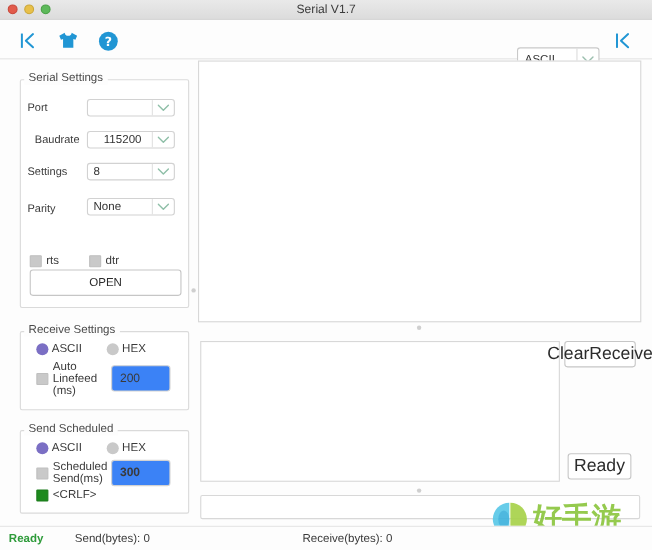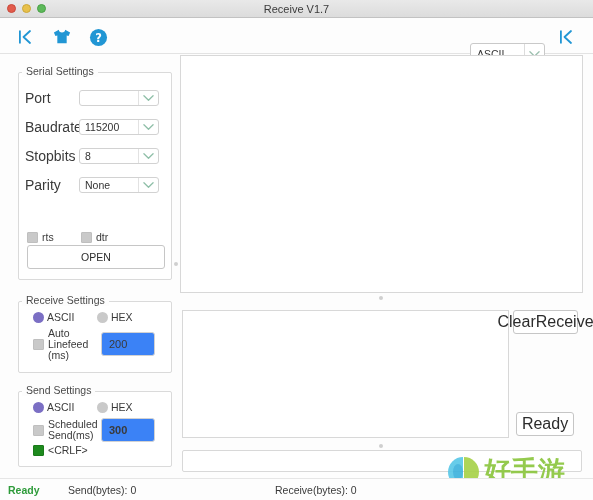--- a/index.html
+++ b/index.html
@@ -89,21 +89,21 @@
   #grp-receive { top: 301px; height: 72px; }
   #ttl-receive { top: 294px; }
   #grp-send    { top: 391px; height: 76px; }
   #ttl-send    { top: 384px; }
 
   .field-row {
     position: absolute; left: 6px; width: 142px; height: 22px;
     display: flex; align-items: center;
   }
   .field-label {
-    width: 54px; font-size: 14px; color: #3a3a3a;
+    width: 54px; font-size: 10px; color: #3a3a3a;
   }
   .combo {
     width: 80px; height: 16px;
     border: 1px solid #d2d2d2; border-radius: 3px;
     background: #ffffff;
     display: flex; align-items: center;
     font-size: 10.5px; color: #333;
     cursor: pointer;
   }
   .combo .val { padding-left: 5px; flex: 1; overflow: hidden; white-space: nowrap; }
@@ -240,21 +240,21 @@
 <body>
 
 <div id="app">
 
   <div class="titlebar">
     <div class="lights">
       <div class="light red"></div>
       <div class="light yellow"></div>
       <div class="light green"></div>
     </div>
-    <div class="title-text">Receive V1.7</div>
+    <div class="title-text">Serial V1.7</div>
   </div>
 
   <div class="toolbar">
 
     <div class="tb-icon" id="tb-collapse-left">
       <svg width="20" height="20" viewBox="0 0 20 20">
         <rect x="3" y="3.5" width="1.8" height="13" fill="#2196d4"></rect>
         <polyline points="14,4 7.5,10 14,16" fill="none" stroke="#2196d4" stroke-width="1.8" stroke-linecap="round" stroke-linejoin="round"></polyline>
       </svg>
     </div>
@@ -298,45 +298,45 @@
       <div class="combo">
         <span class="val"></span>
         <span class="chev">
           <svg width="11" height="8" viewBox="0 0 12 8">
               <polyline points="1,1.5 6,6.5 11,1.5" fill="none" stroke="#8fbfa8" stroke-width="1.4" stroke-linecap="round" stroke-linejoin="round"></polyline>
             </svg>
         </span>
       </div>
     </div>
 
-    <div class="field-row" style="top:43px;">
+    <div class="field-row" style="top:43px;text-align:center;">
       <span class="field-label">Baudrate</span>
       <div class="combo">
         <span class="val">115200</span>
         <span class="chev">
           <svg width="11" height="8" viewBox="0 0 12 8">
               <polyline points="1,1.5 6,6.5 11,1.5" fill="none" stroke="#8fbfa8" stroke-width="1.4" stroke-linecap="round" stroke-linejoin="round"></polyline>
             </svg>
         </span>
       </div>
     </div>
 
     <div class="field-row" style="top:72px;">
-      <span class="field-label">Stopbits</span>
+      <span class="field-label">Settings</span>
       <div class="combo">
         <span class="val">8</span>
         <span class="chev">
           <svg width="11" height="8" viewBox="0 0 12 8">
               <polyline points="1,1.5 6,6.5 11,1.5" fill="none" stroke="#8fbfa8" stroke-width="1.4" stroke-linecap="round" stroke-linejoin="round"></polyline>
             </svg>
         </span>
       </div>
     </div>
 
-    <div class="field-row" style="top:101px;">
+    <div class="field-row" style="top:101px;align-items:flex-end;">
       <span class="field-label">Parity</span>
       <div class="combo">
         <span class="val">None</span>
         <span class="chev">
           <svg width="11" height="8" viewBox="0 0 12 8">
               <polyline points="1,1.5 6,6.5 11,1.5" fill="none" stroke="#8fbfa8" stroke-width="1.4" stroke-linecap="round" stroke-linejoin="round"></polyline>
             </svg>
         </span>
       </div>
     </div>
@@ -366,21 +366,21 @@
       <span class="radio-label">HEX</span>
     </div>
 
     <div class="multiline-check" style="left:14px; top:26px;">
       <span class="cbox"></span>
       <span class="lbl">Auto Linefeed (ms)</span>
     </div>
     <div class="num-input" style="left:82px; top:30px;">200</div>
   </div>
 
-  <div class="group-title" id="ttl-send">Send Settings</div>
+  <div class="group-title" id="ttl-send">Send Scheduled</div>
   <div class="group" id="grp-send">
 
     <div class="radiorow" style="left:14px; top:9px;">
       <span class="radio on"></span>
       <span class="radio-label">ASCII</span>
     </div>
     <div class="radiorow" style="left:78px; top:9px;">
       <span class="radio"></span>
       <span class="radio-label">HEX</span>
     </div>

